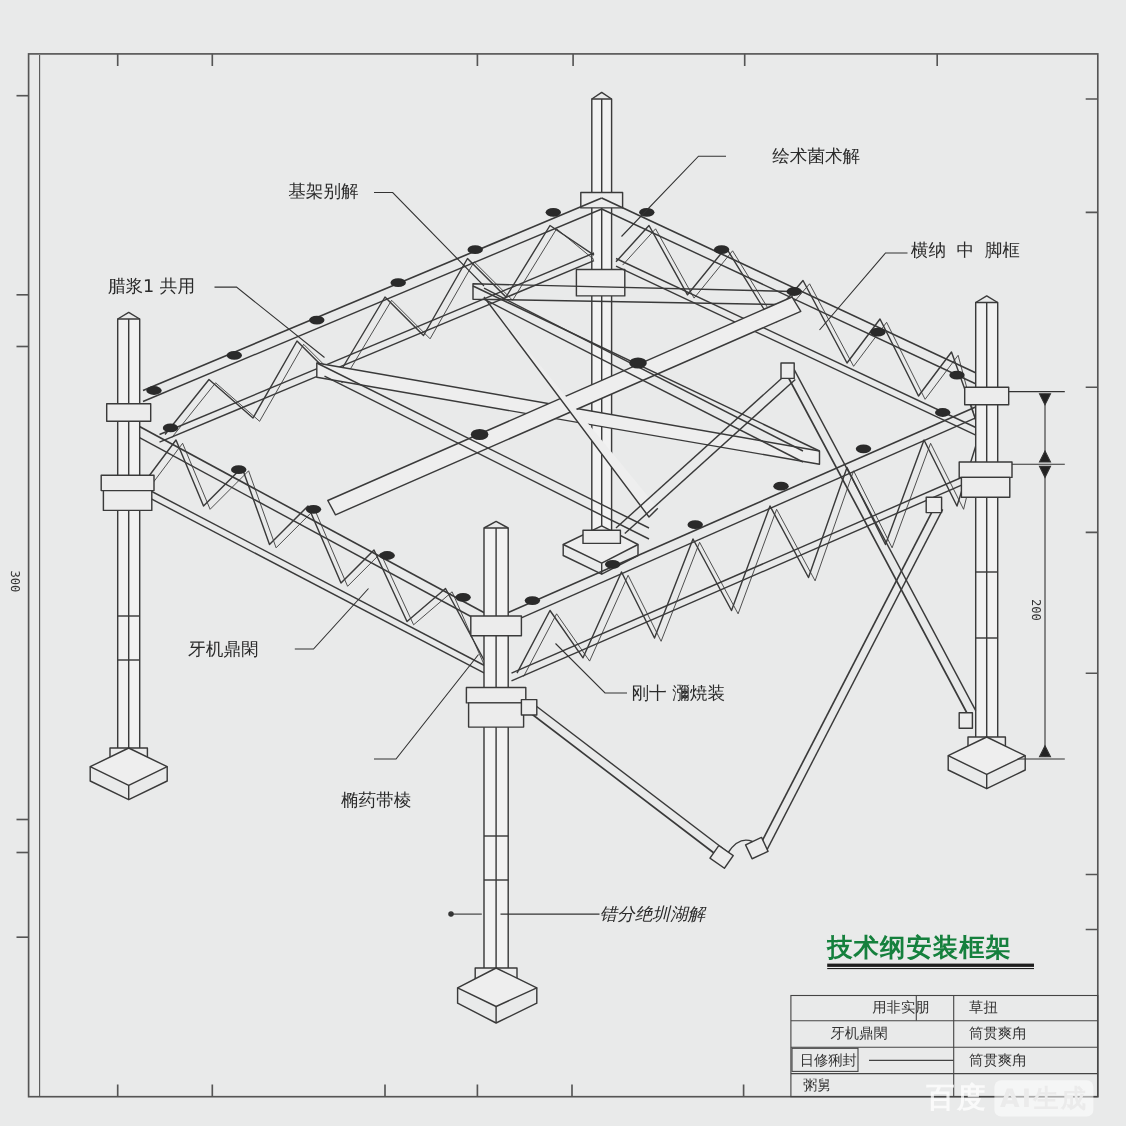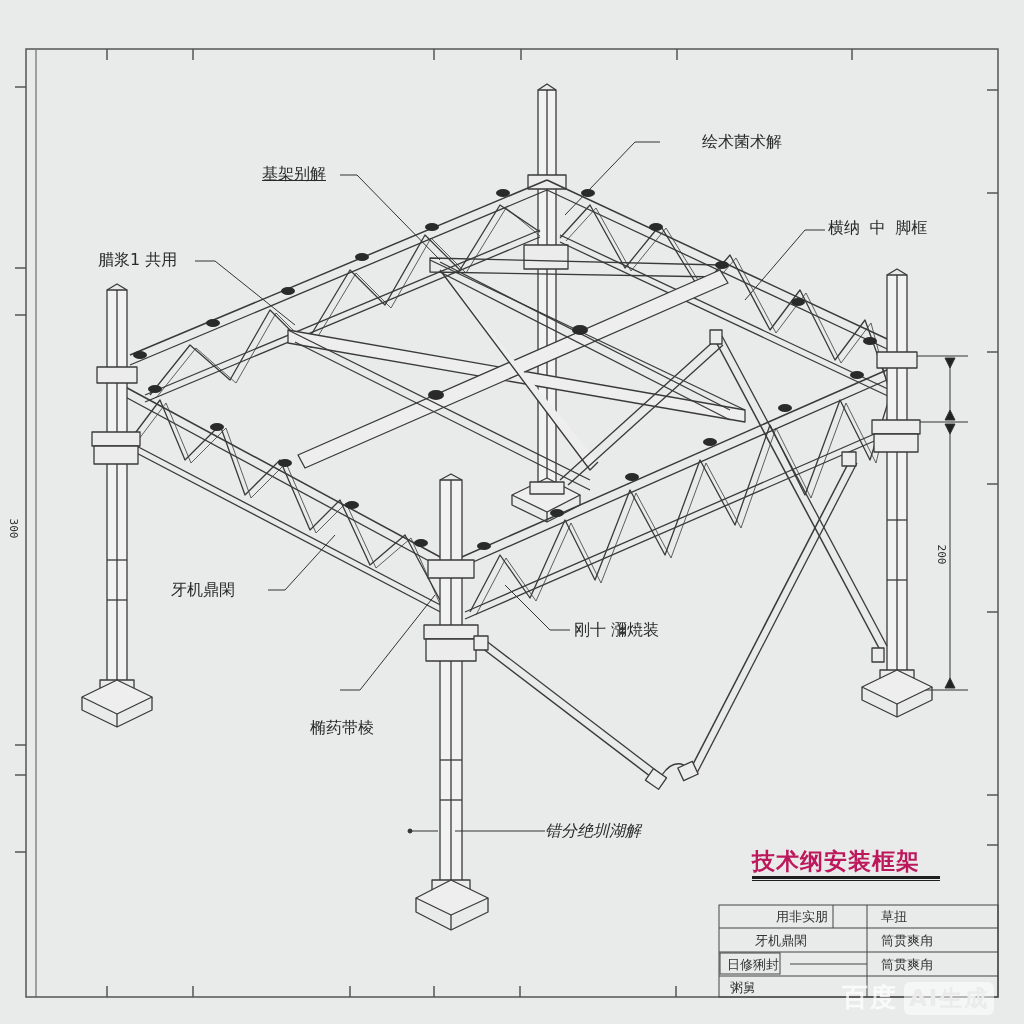--- a/index.html
+++ b/index.html
@@ -14,21 +14,21 @@
       position: absolute; font-size: 16px; color: #2a2a2a;
       white-space: nowrap; line-height: 1;
     }
     .dim-text {
       position: absolute; font-size: 11px; color: #333;
       transform: rotate(90deg); transform-origin: center;
       font-family: "DejaVu Sans Mono", monospace;
     }
     .title {
       position: absolute; left: 752px; top: 846px;
-      font-size: 23px; font-weight: bold; color: #be185d;
+      font-size: 23px; font-weight: bold; color: #15803d;
       letter-spacing: 1px;
       text-align: center;
     }
     .title-underline { position:absolute; left: 752px; top: 876px; width: 188px; height: 3px; background:#1e1e1e; }
     .title-underline2 { position:absolute; left: 752px; top: 880px; width: 188px; height: 1px; background:#1e1e1e; }
     .tb-cell {
       position: absolute; font-size: 13px; color: #333; line-height: 1;
       white-space: nowrap;
     }
     .watermark {
@@ -270,36 +270,36 @@
     <line x1="719" y1="952" x2="998" y2="952"></line>
     <line x1="719" y1="976" x2="998" y2="976"></line>
     <line x1="867" y1="905" x2="867" y2="997"></line>
     <line x1="833" y1="905" x2="833" y2="928"></line>
     <rect x="720" y="953" width="60" height="21"></rect>
     <line x1="790" y1="964" x2="867" y2="964"></line>
   </g>
 </svg>
 
 <div class="label" style="left:664px; top:134px;margin-left:38px;">绘术菌术解</div>
-<div class="label" style="left:262px; top:166px;text-decoration:underline;">基架别解</div>
+<div class="label" style="left:262px; top:166px;">基架别解</div>
 <div class="label" style="left:98px; top:252px;">腊浆1 共用</div>
 <div class="label" style="left:828px; top:221px;font-family:Liberation Mono, monospace;">横纳 中 脚框</div>
 <div class="label" style="left:171px; top:582px;">牙机鼎閑</div>
 <div class="label" style="left:574px; top:622px;">刚十 瀰焼装</div>
 <div class="label" style="left:262px; top:720px;margin-left:48px;">椭药带棱</div>
 <div class="label" style="left:545px; top:823px;font-style:italic;">错分绝圳湖解</div>
 
 <div class="dim-text" style="left:4px; top:522px;">300</div>
 <div class="dim-text" style="left:932px; top:548px;">200</div>
 
 <div class="title">技术纲安装框架</div>
 <div class="title-underline"></div>
 <div class="title-underline2"></div>
 
-<div class="tb-cell" style="left:776px; top:910px;">用非实朋</div>
+<div class="tb-cell" style="left:793px; top:910px;">用非实朋</div>
 <div class="tb-cell" style="left:881px; top:910px;">草扭</div>
 <div class="tb-cell" style="left:755px; top:934px;">牙机鼎閑</div>
 <div class="tb-cell" style="left:881px; top:934px;">筒贯爽甪</div>
 <div class="tb-cell" style="left:727px; top:958px;">日修猁封</div>
 <div class="tb-cell" style="left:881px; top:958px;">筒贯爽甪</div>
 <div class="tb-cell" style="left:730px; top:981px;">粥舅</div>
 
 <div class="watermark">
   <span>百度</span><span class="ai">AI生成</span>
 </div>

